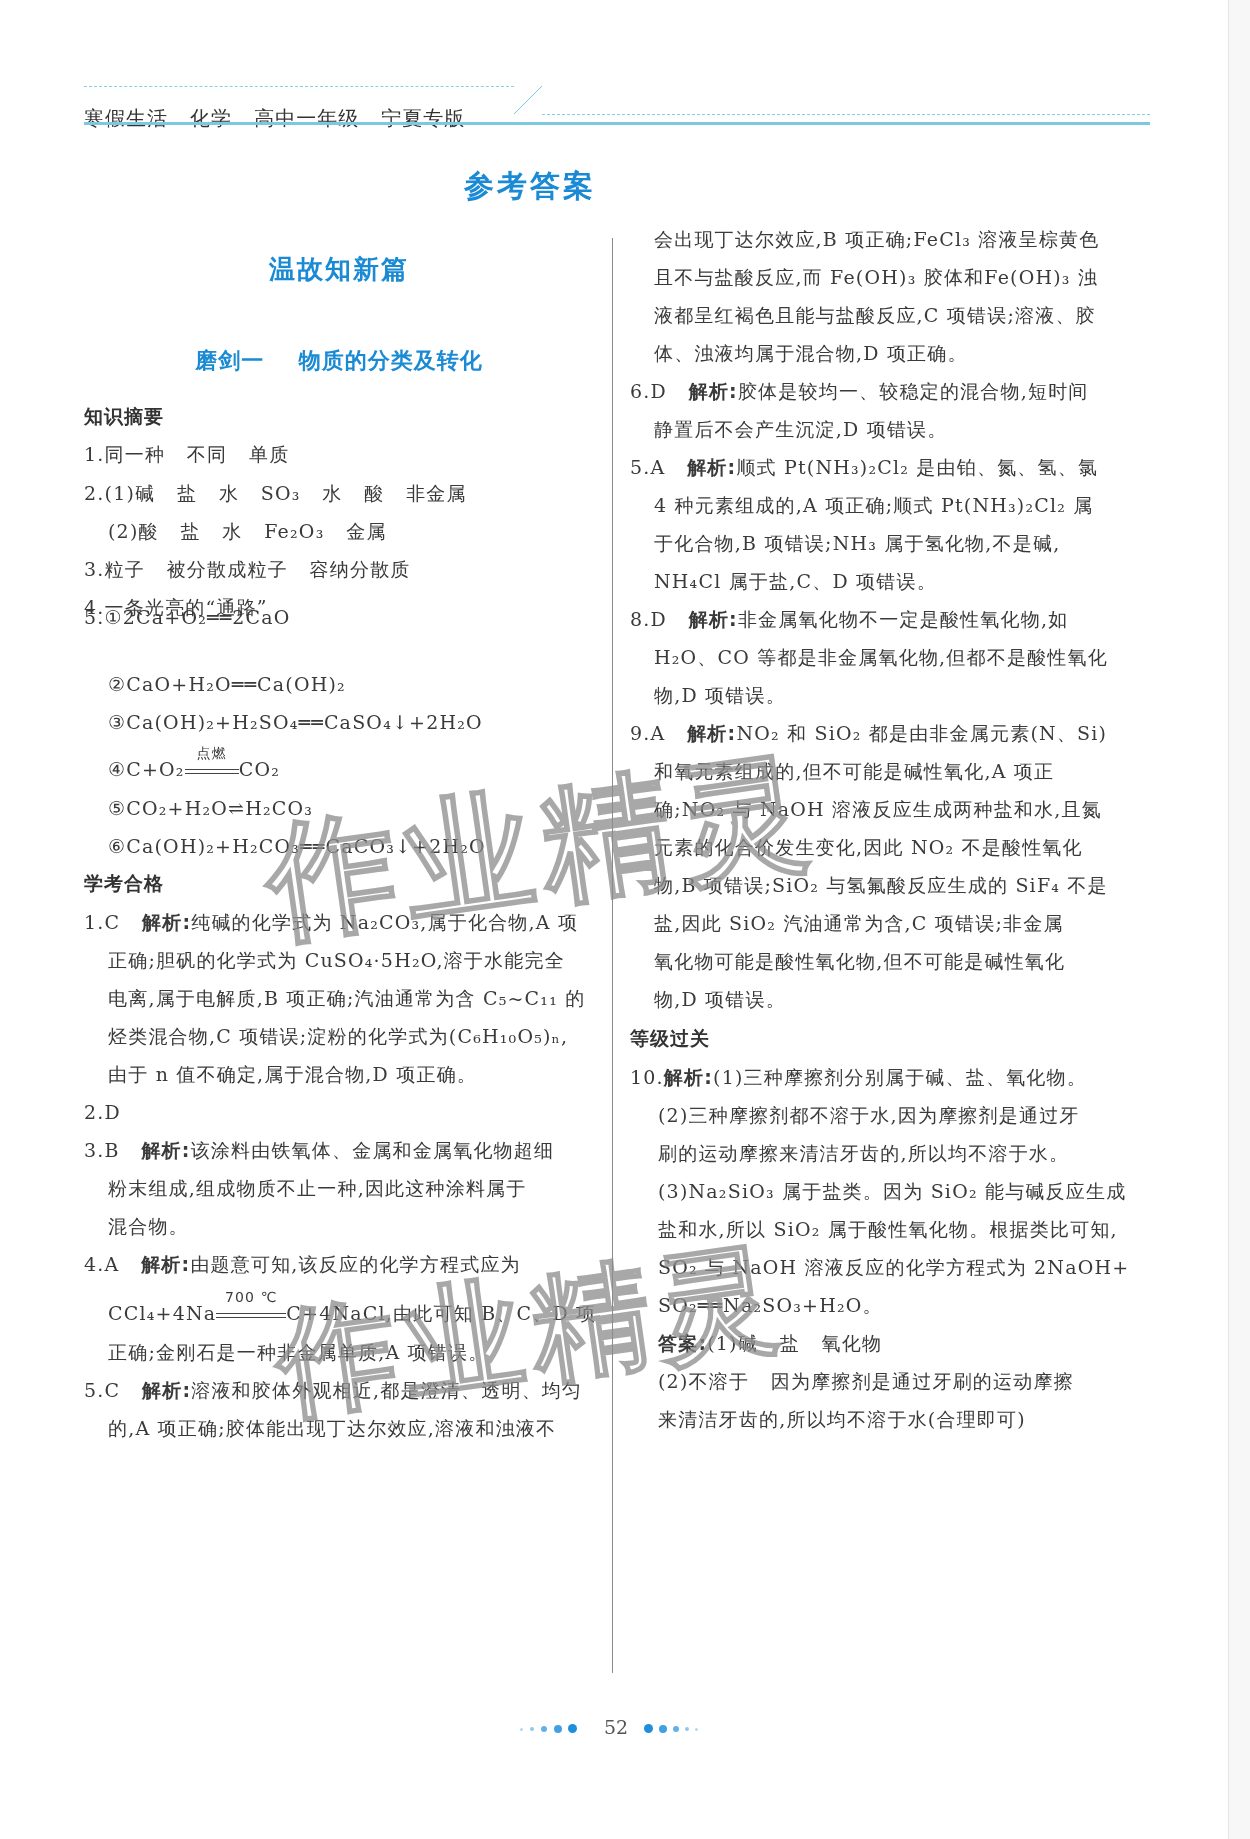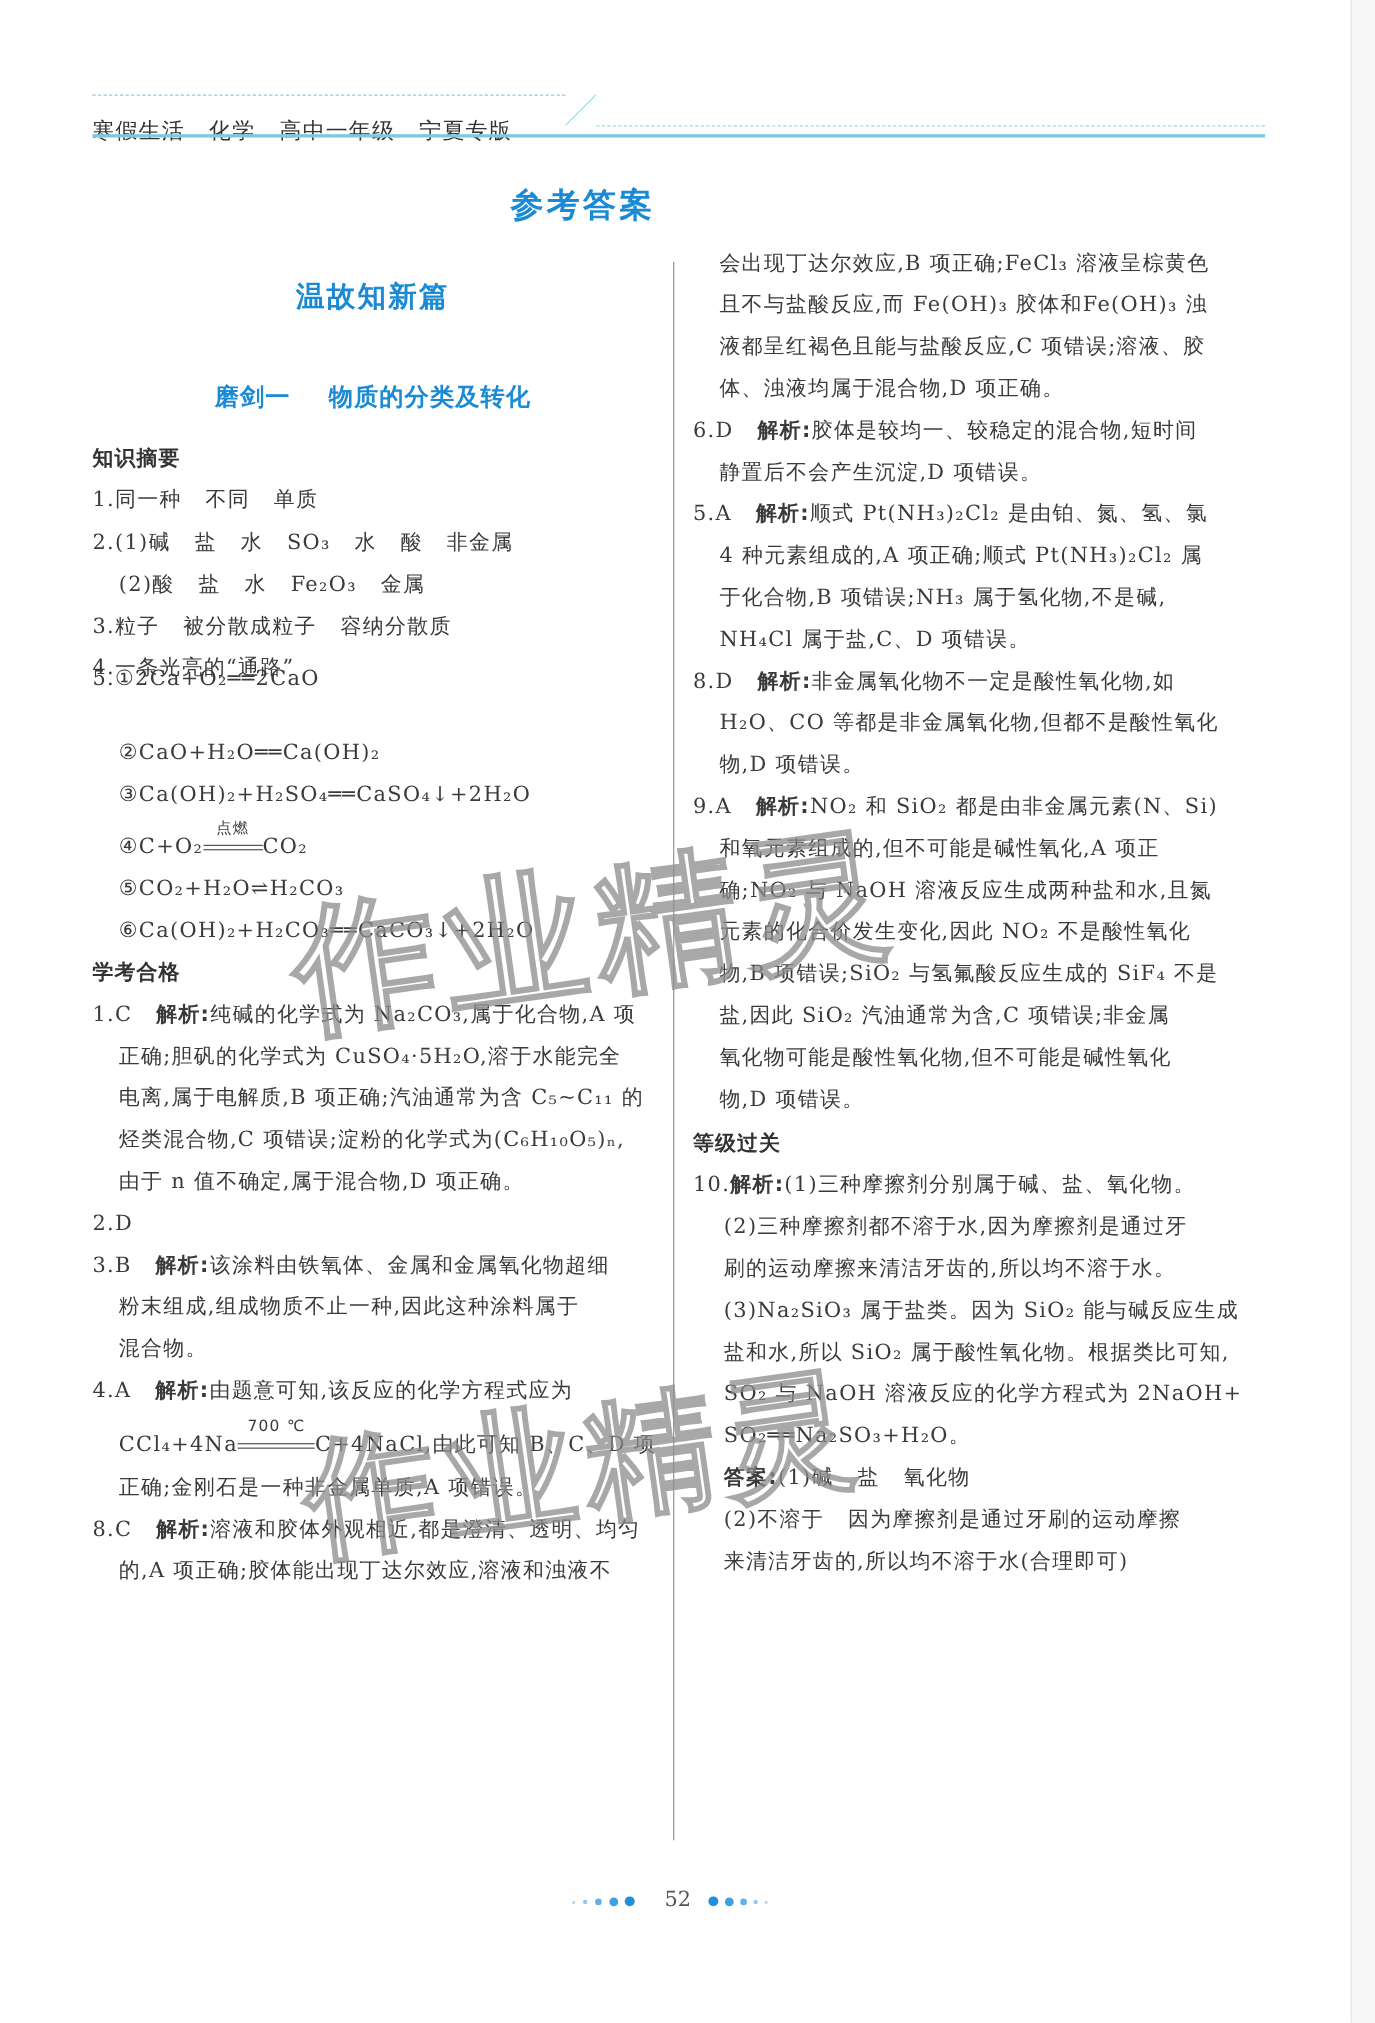--- a/index.html
+++ b/index.html
@@ -125,21 +125,21 @@
   <div class="line indent" style="top:985px; left:0;">电离,属于电解质,B 项正确;汽油通常为含 C₅~C₁₁ 的</div>
   <div class="line indent" style="top:1023px; left:0;">烃类混合物,C 项错误;淀粉的化学式为(C₆H₁₀O₅)ₙ,</div>
   <div class="line indent" style="top:1061px; left:0;">由于 n 值不确定,属于混合物,D 项正确。</div>
   <div class="line" style="top:1099px; left:0;">2.D</div>
   <div class="line" style="top:1137px; left:0;"><span>3.B   </span><span class="bold">解析:</span><span>该涂料由铁氧体、金属和金属氧化物超细</span></div>
   <div class="line indent" style="top:1175px; left:0;">粉末组成,组成物质不止一种,因此这种涂料属于</div>
   <div class="line indent" style="top:1213px; left:0;">混合物。</div>
   <div class="line" style="top:1251px; left:0;"><span>4.A   </span><span class="bold">解析:</span><span>由题意可知,该反应的化学方程式应为</span></div>
   <div class="line indent" style="top:1300px; left:0;"><span>CCl₄+4Na</span><span class="cond" style="width:70px;"><span class="cond-label">700 ℃</span><span class="cond-bar" style="width:70px;"></span></span><span>C+4NaCl,由此可知 B、C、D 项</span></div>
   <div class="line indent" style="top:1339px; left:0;">正确;金刚石是一种非金属单质,A 项错误。</div>
-  <div class="line" style="top:1377px; left:0;"><span>8.C   </span><span class="bold">解析:</span><span>溶液和胶体外观相近,都是澄清、透明、均匀</span></div>
+  <div class="line" style="top:1377px; left:0;"><span>5.C   </span><span class="bold">解析:</span><span>溶液和胶体外观相近,都是澄清、透明、均匀</span></div>
   <div class="line indent" style="top:1415px; left:0;">的,A 项正确;胶体能出现丁达尔效应,溶液和浊液不</div>
 </div>
 
 <div class="col col-right">
   <div class="line indent" style="top:226px; left:-6px;">会出现丁达尔效应,B 项正确;FeCl₃ 溶液呈棕黄色</div>
   <div class="line indent" style="top:264px; left:-6px;">且不与盐酸反应,而 Fe(OH)₃ 胶体和Fe(OH)₃ 浊</div>
   <div class="line indent" style="top:302px; left:-6px;">液都呈红褐色且能与盐酸反应,C 项错误;溶液、胶</div>
   <div class="line indent" style="top:340px; left:-6px;">体、浊液均属于混合物,D 项正确。</div>
   <div class="line" style="top:378px; left:-6px;"><span>6.D   </span><span class="bold">解析:</span><span>胶体是较均一、较稳定的混合物,短时间</span></div>
   <div class="line indent" style="top:416px; left:-6px;">静置后不会产生沉淀,D 项错误。</div>

